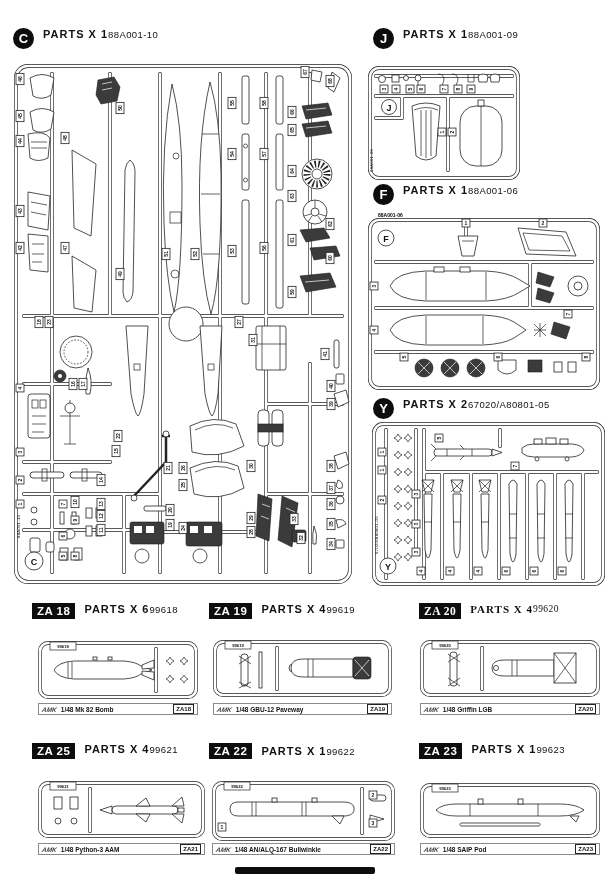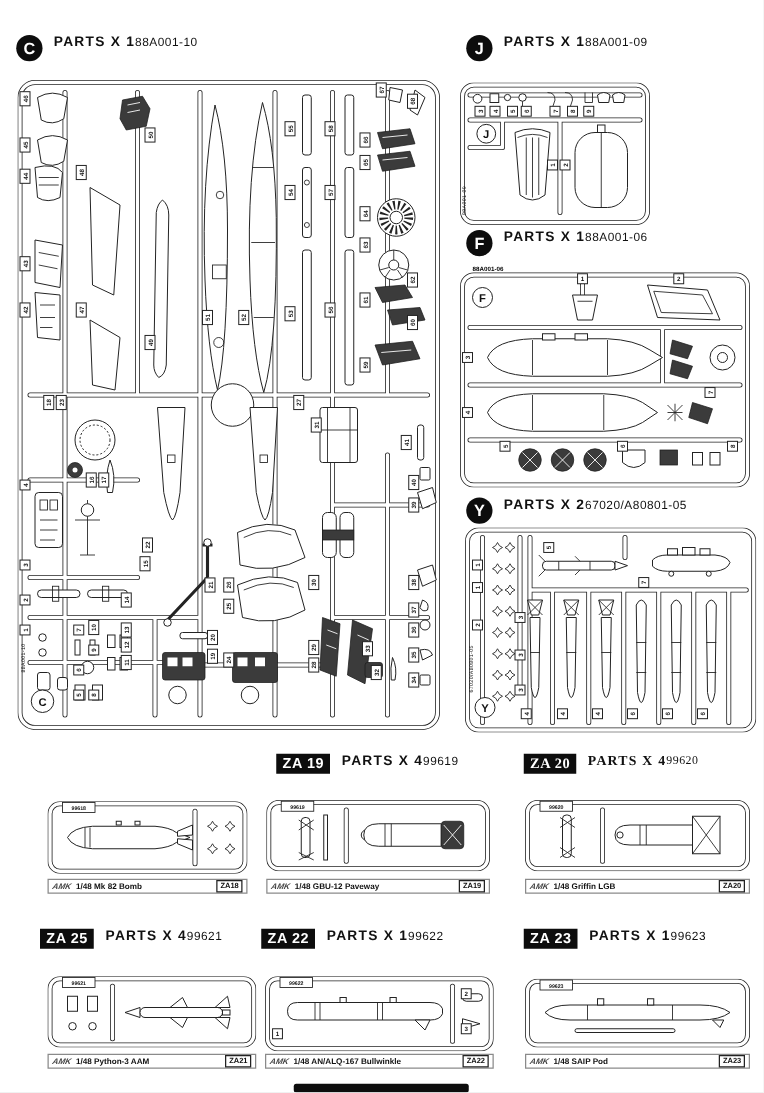--- a/index.html
+++ b/index.html
@@ -774,21 +774,28 @@
           <rect x="-3.95" y="-4" width="7.9" height="8" class="pl-box"></rect>
           <text class="pl-txt" text-anchor="middle" y="2">6</text>
         </g>
         <g transform="translate(190,149) rotate(-90)">
           <rect x="-3.95" y="-4" width="7.9" height="8" class="pl-box"></rect>
           <text class="pl-txt" text-anchor="middle" y="2">6</text>
         </g>
       </g>
   </svg>
 
-  <div class="hdr" style="left:209px;top:603px;margin-left:12px;">
+  <div class="hdr" style="left:32px;top:603px;">
+    <div class="badge-rect">ZA 18</div>
+    <div class="hdr-text">
+      <span class="parts">PARTS X 6</span>
+      <span class="code">99618</span>
+    </div>
+  </div>
+  <div class="hdr" style="left:209px;top:603px;">
     <div class="badge-rect">ZA 19</div>
     <div class="hdr-text">
       <span class="parts">PARTS X 4</span>
       <span class="code">99619</span>
     </div>
   </div>
   <div class="hdr" style="left:419px;top:603px;font-family:Liberation Serif, serif;">
     <div class="badge-rect">ZA 20</div>
     <div class="hdr-text">
       <span class="parts">PARTS X 4</span>
@@ -876,21 +883,21 @@
     <span class="ztag">ZA20</span>
   </div>
 
   <div class="hdr" style="left:32px;top:743px;">
     <div class="badge-rect">ZA 25</div>
     <div class="hdr-text">
       <span class="parts">PARTS X 4</span>
       <span class="code">99621</span>
     </div>
   </div>
-  <div class="hdr" style="left:209px;top:743px;">
+  <div class="hdr" style="left:209px;top:743px;align-items:center;">
     <div class="badge-rect">ZA 22</div>
     <div class="hdr-text">
       <span class="parts">PARTS X 1</span>
       <span class="code">99622</span>
     </div>
   </div>
   <div class="hdr" style="left:419px;top:743px;text-align:center;">
     <div class="badge-rect">ZA 23</div>
     <div class="hdr-text">
       <span class="parts">PARTS X 1</span>

